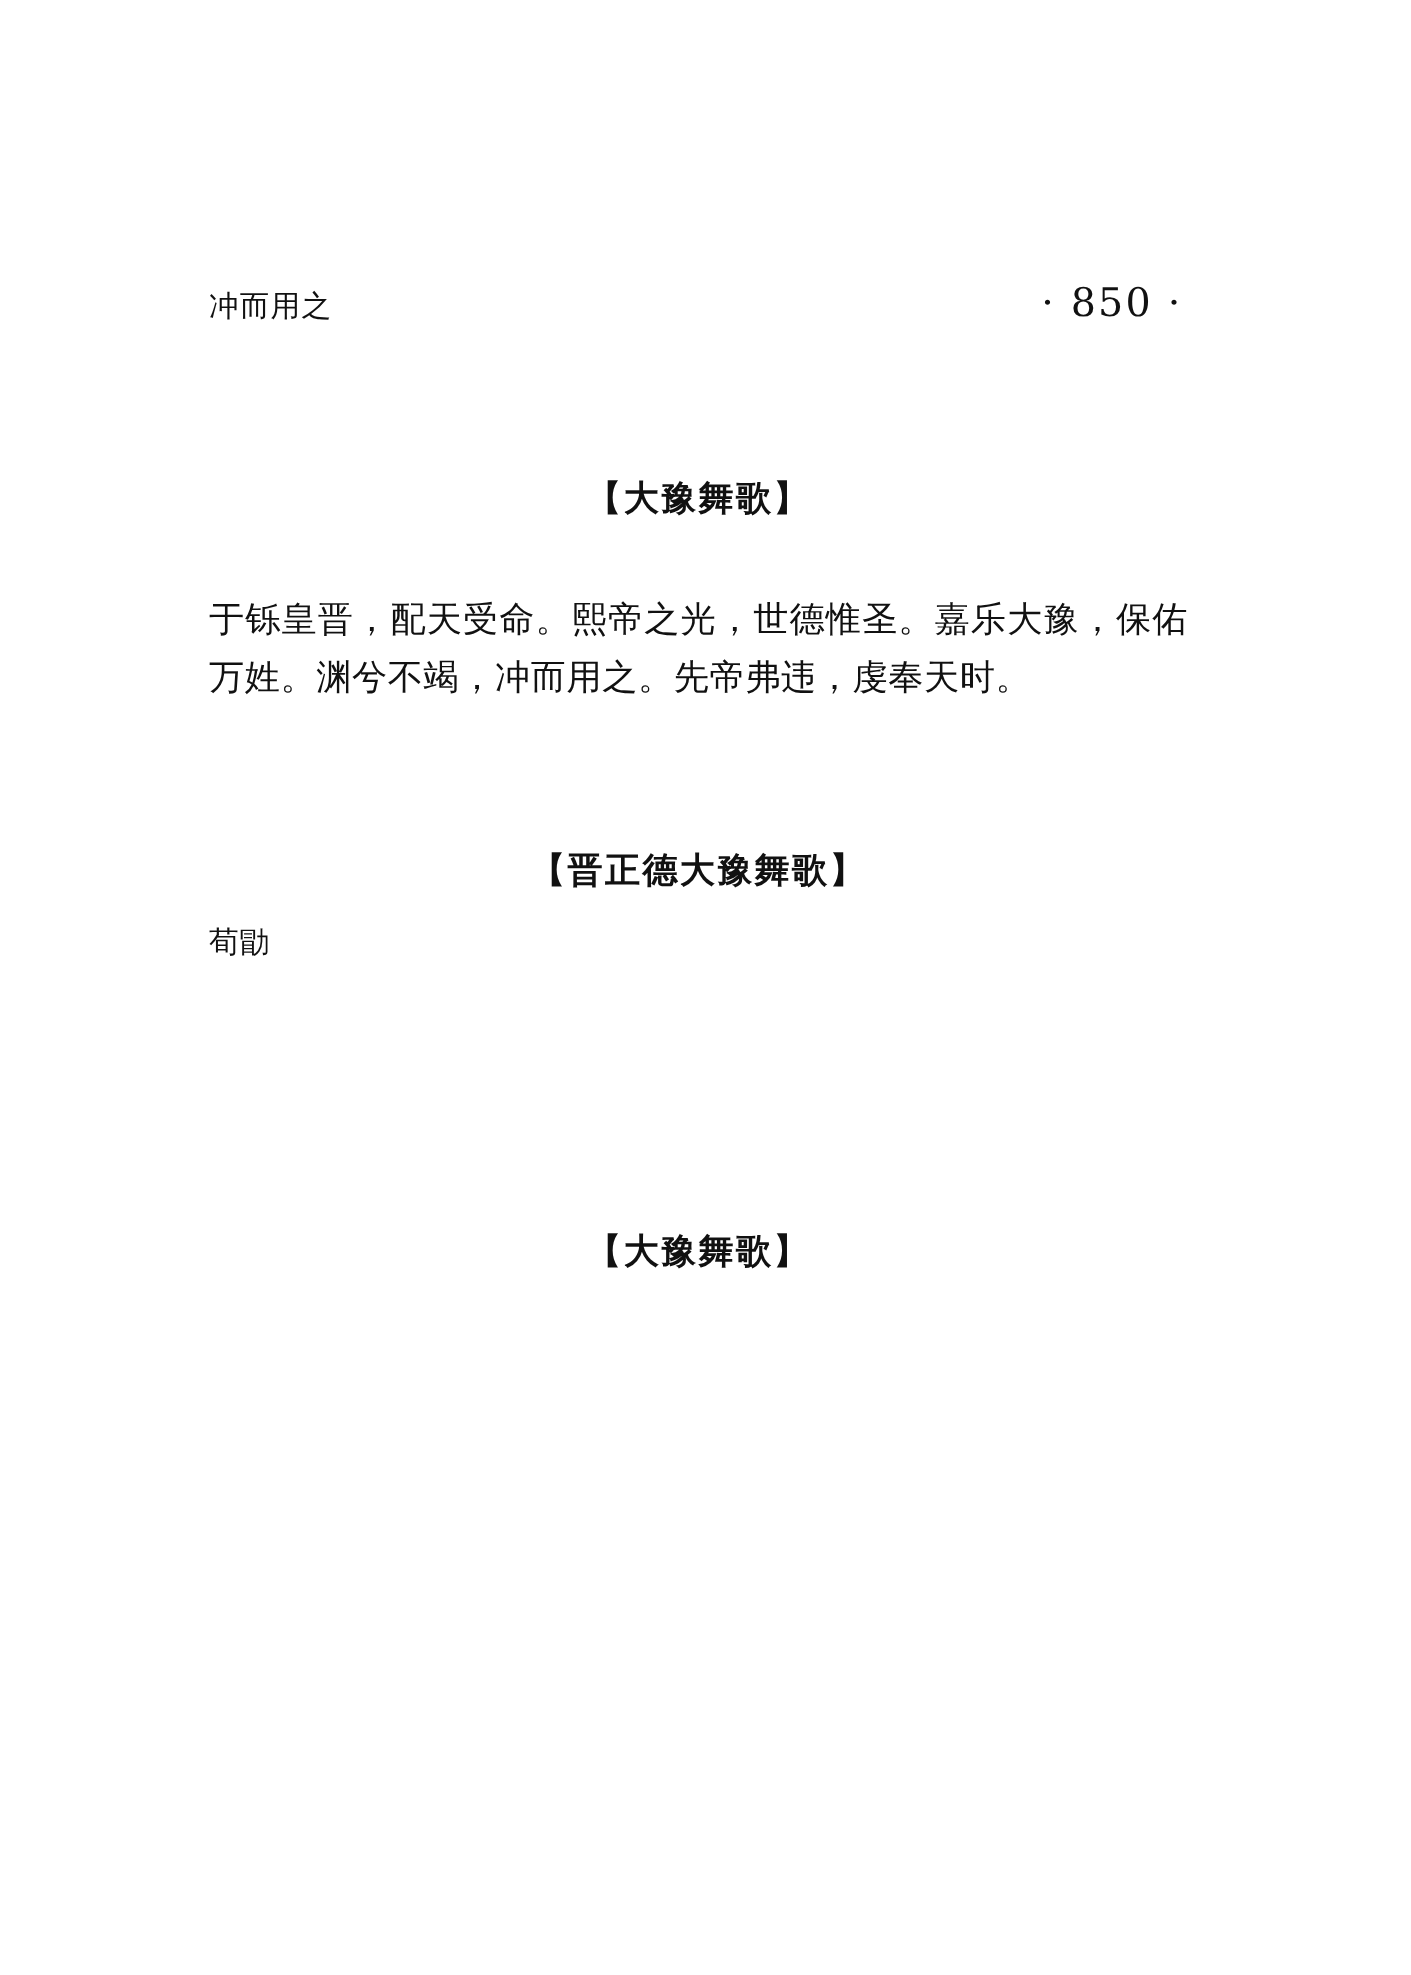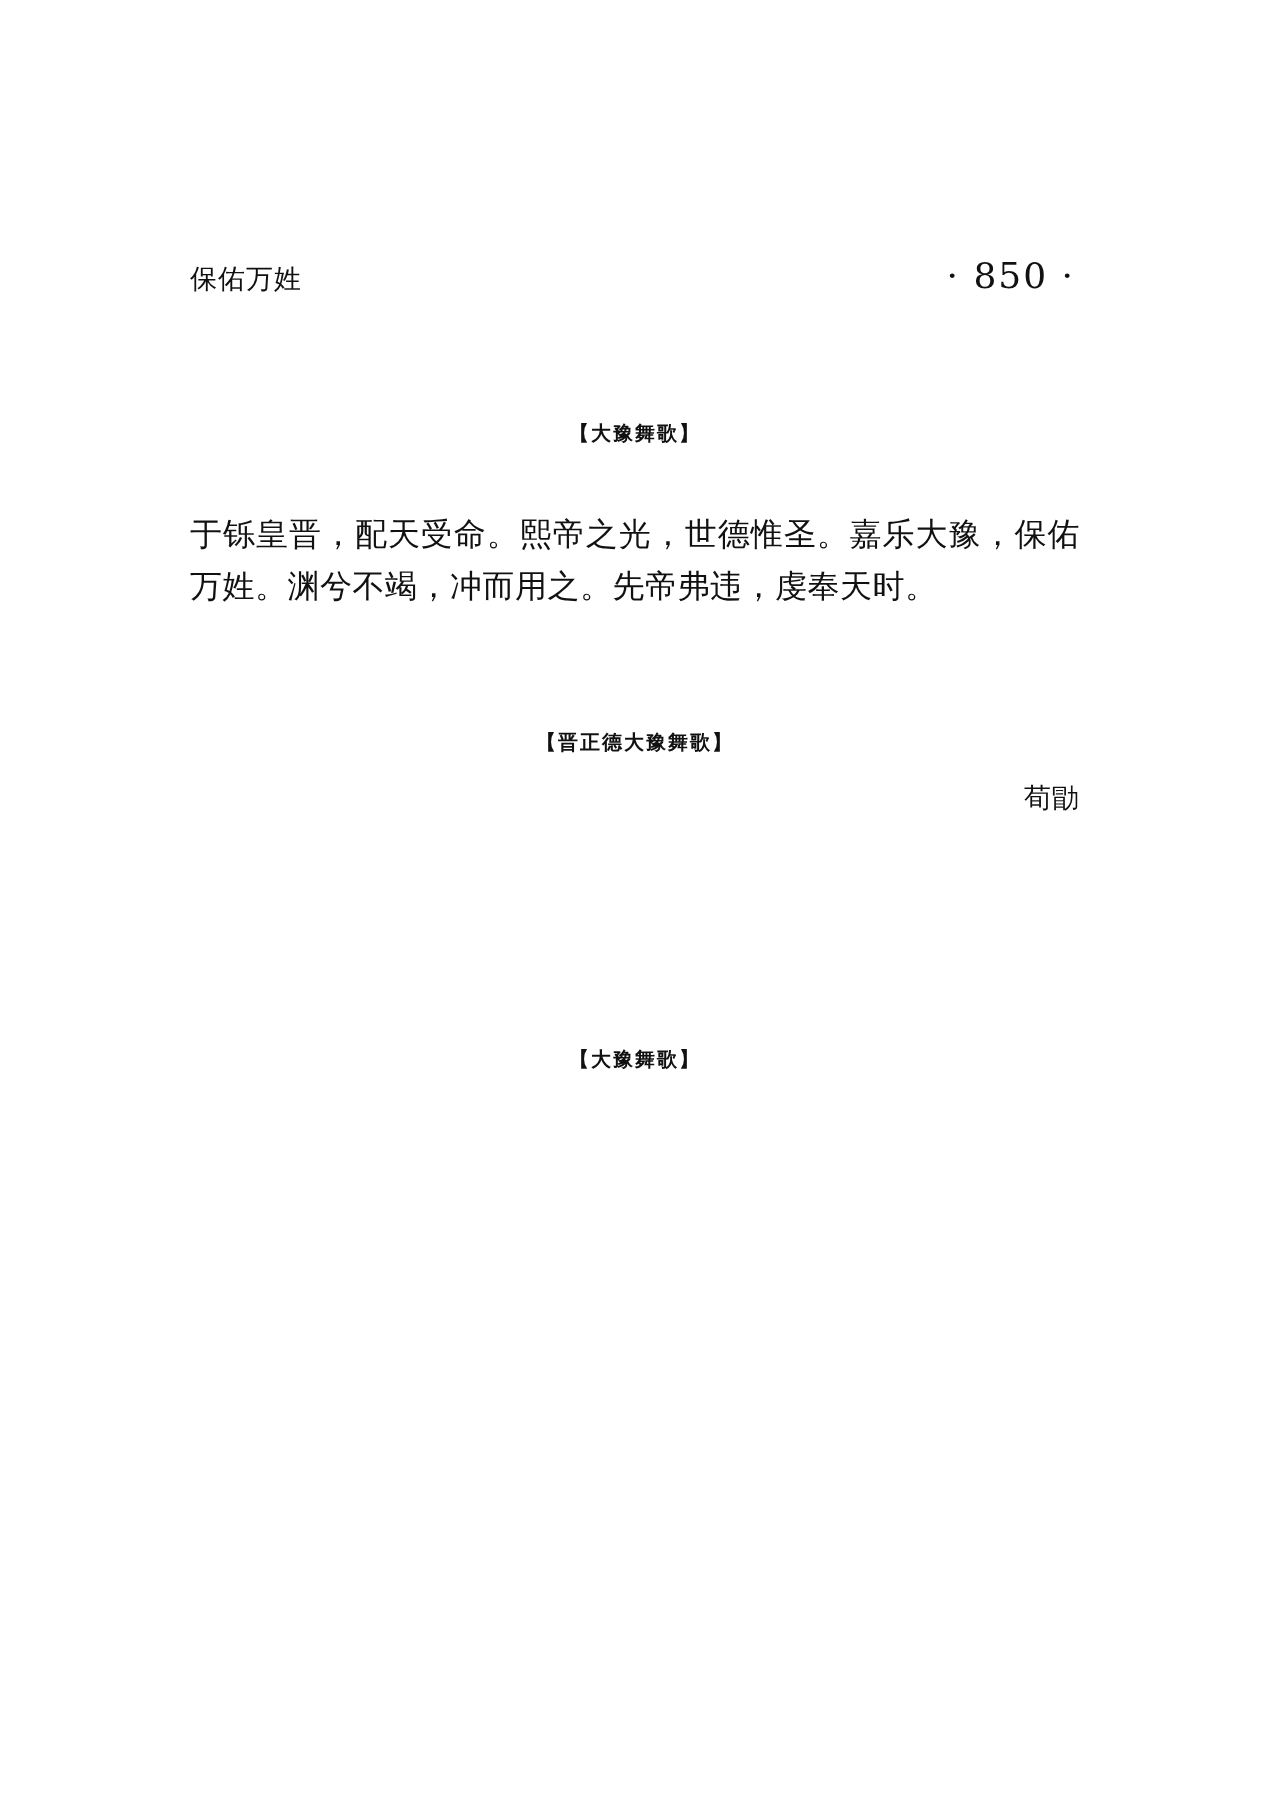--- a/index.html
+++ b/index.html
@@ -46,29 +46,29 @@
     position: absolute;
     left: 190px;
     top: 420px;
     width: 890px;
   }
   .section {
     margin-bottom: 0;
   }
   .section-title {
     text-align: center;
-    font-size: 20px;
+    font-size: 32px;
     font-weight: bold;
     letter-spacing: 2px;
-    margin: 0 0 0 0;
+    margin: 12px 0 0 0;
     font-family: "DejaVu Serif", "Liberation Serif", serif;
   }
   .author {
     font-size: 27px;
-    text-align: right;
+    text-align: left;
     letter-spacing: 1px;
     margin-top: 24px;
   }
   .poem {
     font-size: 32px;
     line-height: 1.62;
     letter-spacing: 0.5px;
     text-align: justify;
     text-justify: inter-character;
     margin: 0;
@@ -79,21 +79,21 @@
   .sp-4 { height: 60px; }
   .sp-5 { height: 120px; }
   .sp-6 { height: 58px; }
 </style>
 </head>
 <body>
 
 <div class="page">
 
   <div class="header">
-    <span class="book-title">保佑万姓</span>
+    <span class="book-title">冲而用之</span>
     <span class="page-number">· 850 ·</span>
   </div>
 
   <div class="content">
 
     <div class="section">
       <div class="section-title">【大豫舞歌】</div>
       <div class="sp-1"></div>
       <div class="poem">于铄皇晋，配天受命。熙帝之光，世德惟圣。嘉乐大豫，保佑万姓。渊兮不竭，冲而用之。先帝弗违，虔奉天时。</div>
     </div>

